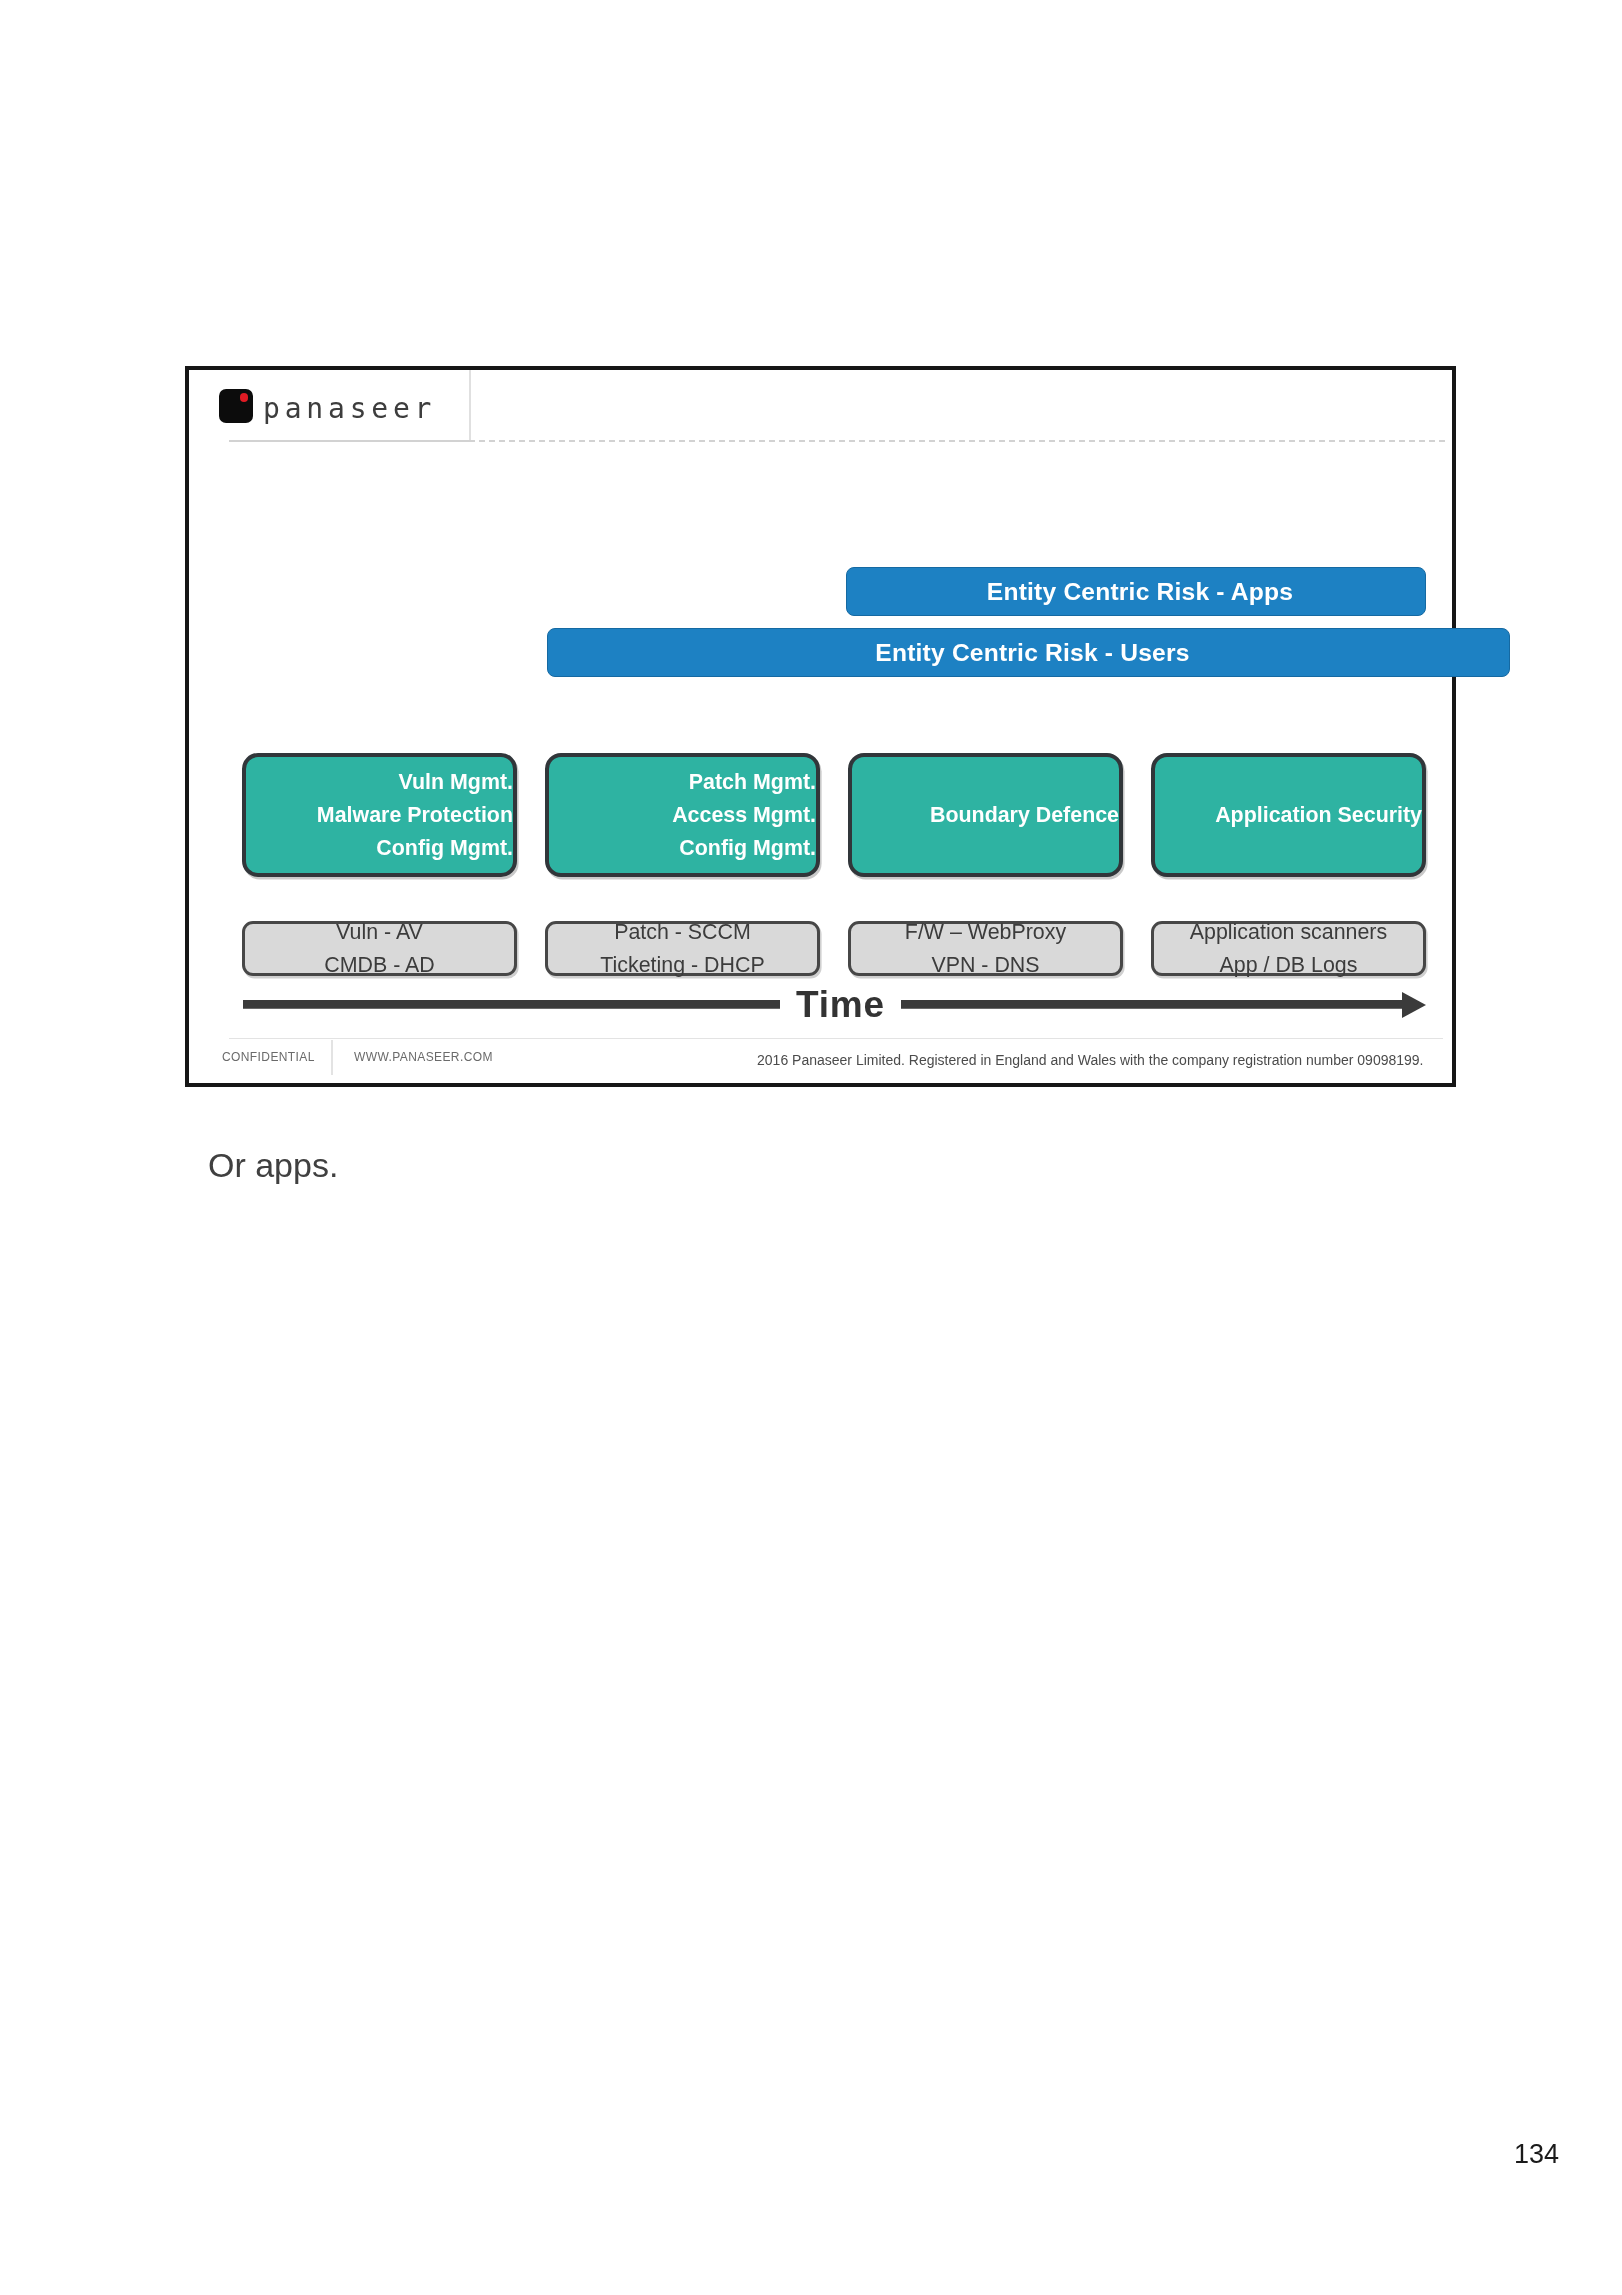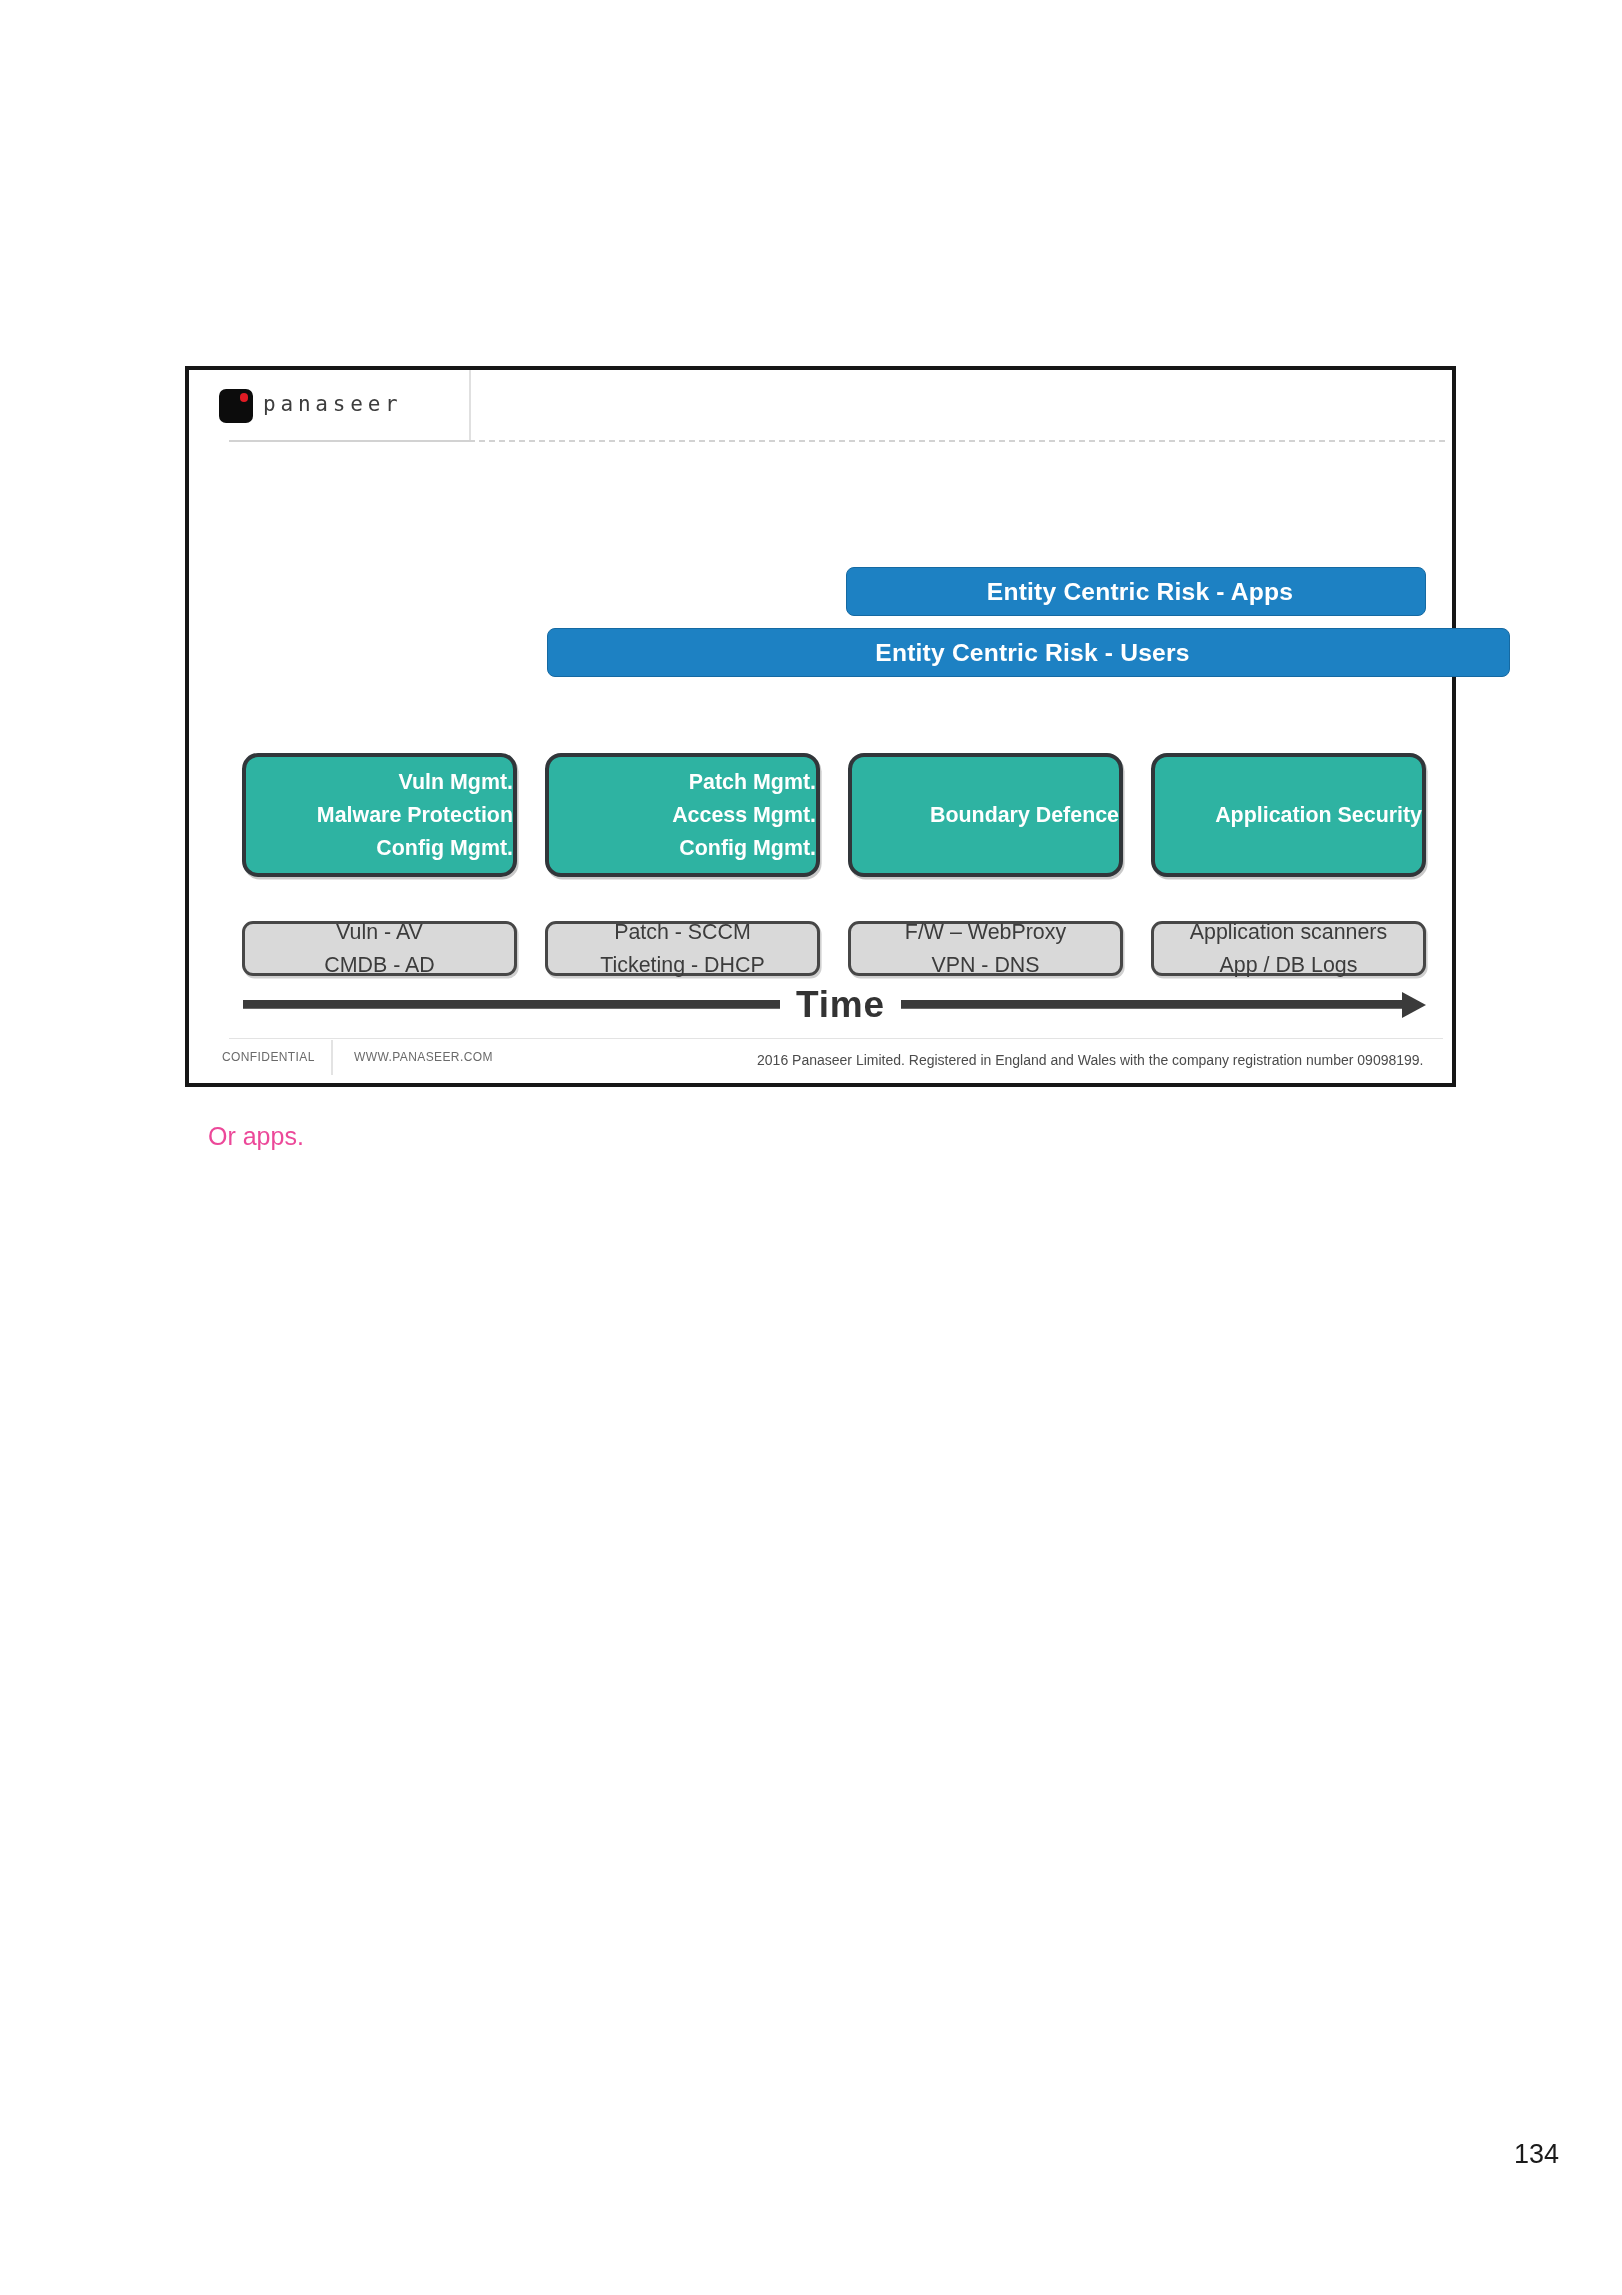--- a/index.html
+++ b/index.html
@@ -21,21 +21,21 @@
     position:absolute;left:30px;top:19px;width:34px;height:34px;
     background:#0c0c0c;border-radius:7.1px;
   }
   .logo-dot{
     position:absolute;right:4.8px;top:4px;width:8.7px;height:8.7px;border-radius:50%;
     background:var(--logo_red,#e01b24);
   }
   .logo-text{
     position:absolute;left:74px;top:22px;
     font-family:"DejaVu Sans Mono",monospace;
-    font-size:21px;letter-spacing:4.8px;color:#3d3d3d;font-weight:400;
+    font-size:28px;letter-spacing:4.8px;color:#3d3d3d;font-weight:400;
   }
   .header-vdiv{position:absolute;left:280px;top:0;width:1.6px;height:71px;background:#e0e0e0;}
   .header-hline-left{position:absolute;left:40px;top:70px;width:240px;height:0;border-top:2.4px solid #d2d2d2;}
   .header-hline-right{position:absolute;left:280px;top:70px;width:976px;height:0;border-top:2.4px dashed #d2d2d2;}
 
   
   .bar{
     position:absolute;height:49px;border-radius:8px;
     background:var(--bar_blue,#1d81c3);border:1.6px solid #1569a2;box-sizing:border-box;
     display:flex;align-items:center;justify-content:center;
@@ -96,21 +96,21 @@
   .footer-vdiv{position:absolute;left:142px;top:670px;width:1.6px;height:35px;background:#e3e3e3;}
   .footer-website{
     position:absolute;left:165px;top:680px;font-size:12px;color:#6a6a6a;letter-spacing:0.4px;
   }
   .footer-legal{
     position:absolute;right:28.5px;top:682px;font-size:14px;color:#4b4b4b;
   }
 
   
   .caption{
-    position:absolute;left:208px;top:1122px;font-size:25px;color:#ec4899;
+    position:absolute;left:208px;top:1146px;font-size:34px;color:#404040;
   }
   .page-number{
     position:absolute;left:1514px;top:2139px;font-size:27px;color:#1a1a1a;
   }
 </style>
 </head>
 <body>
 
 <div class="page">
 

